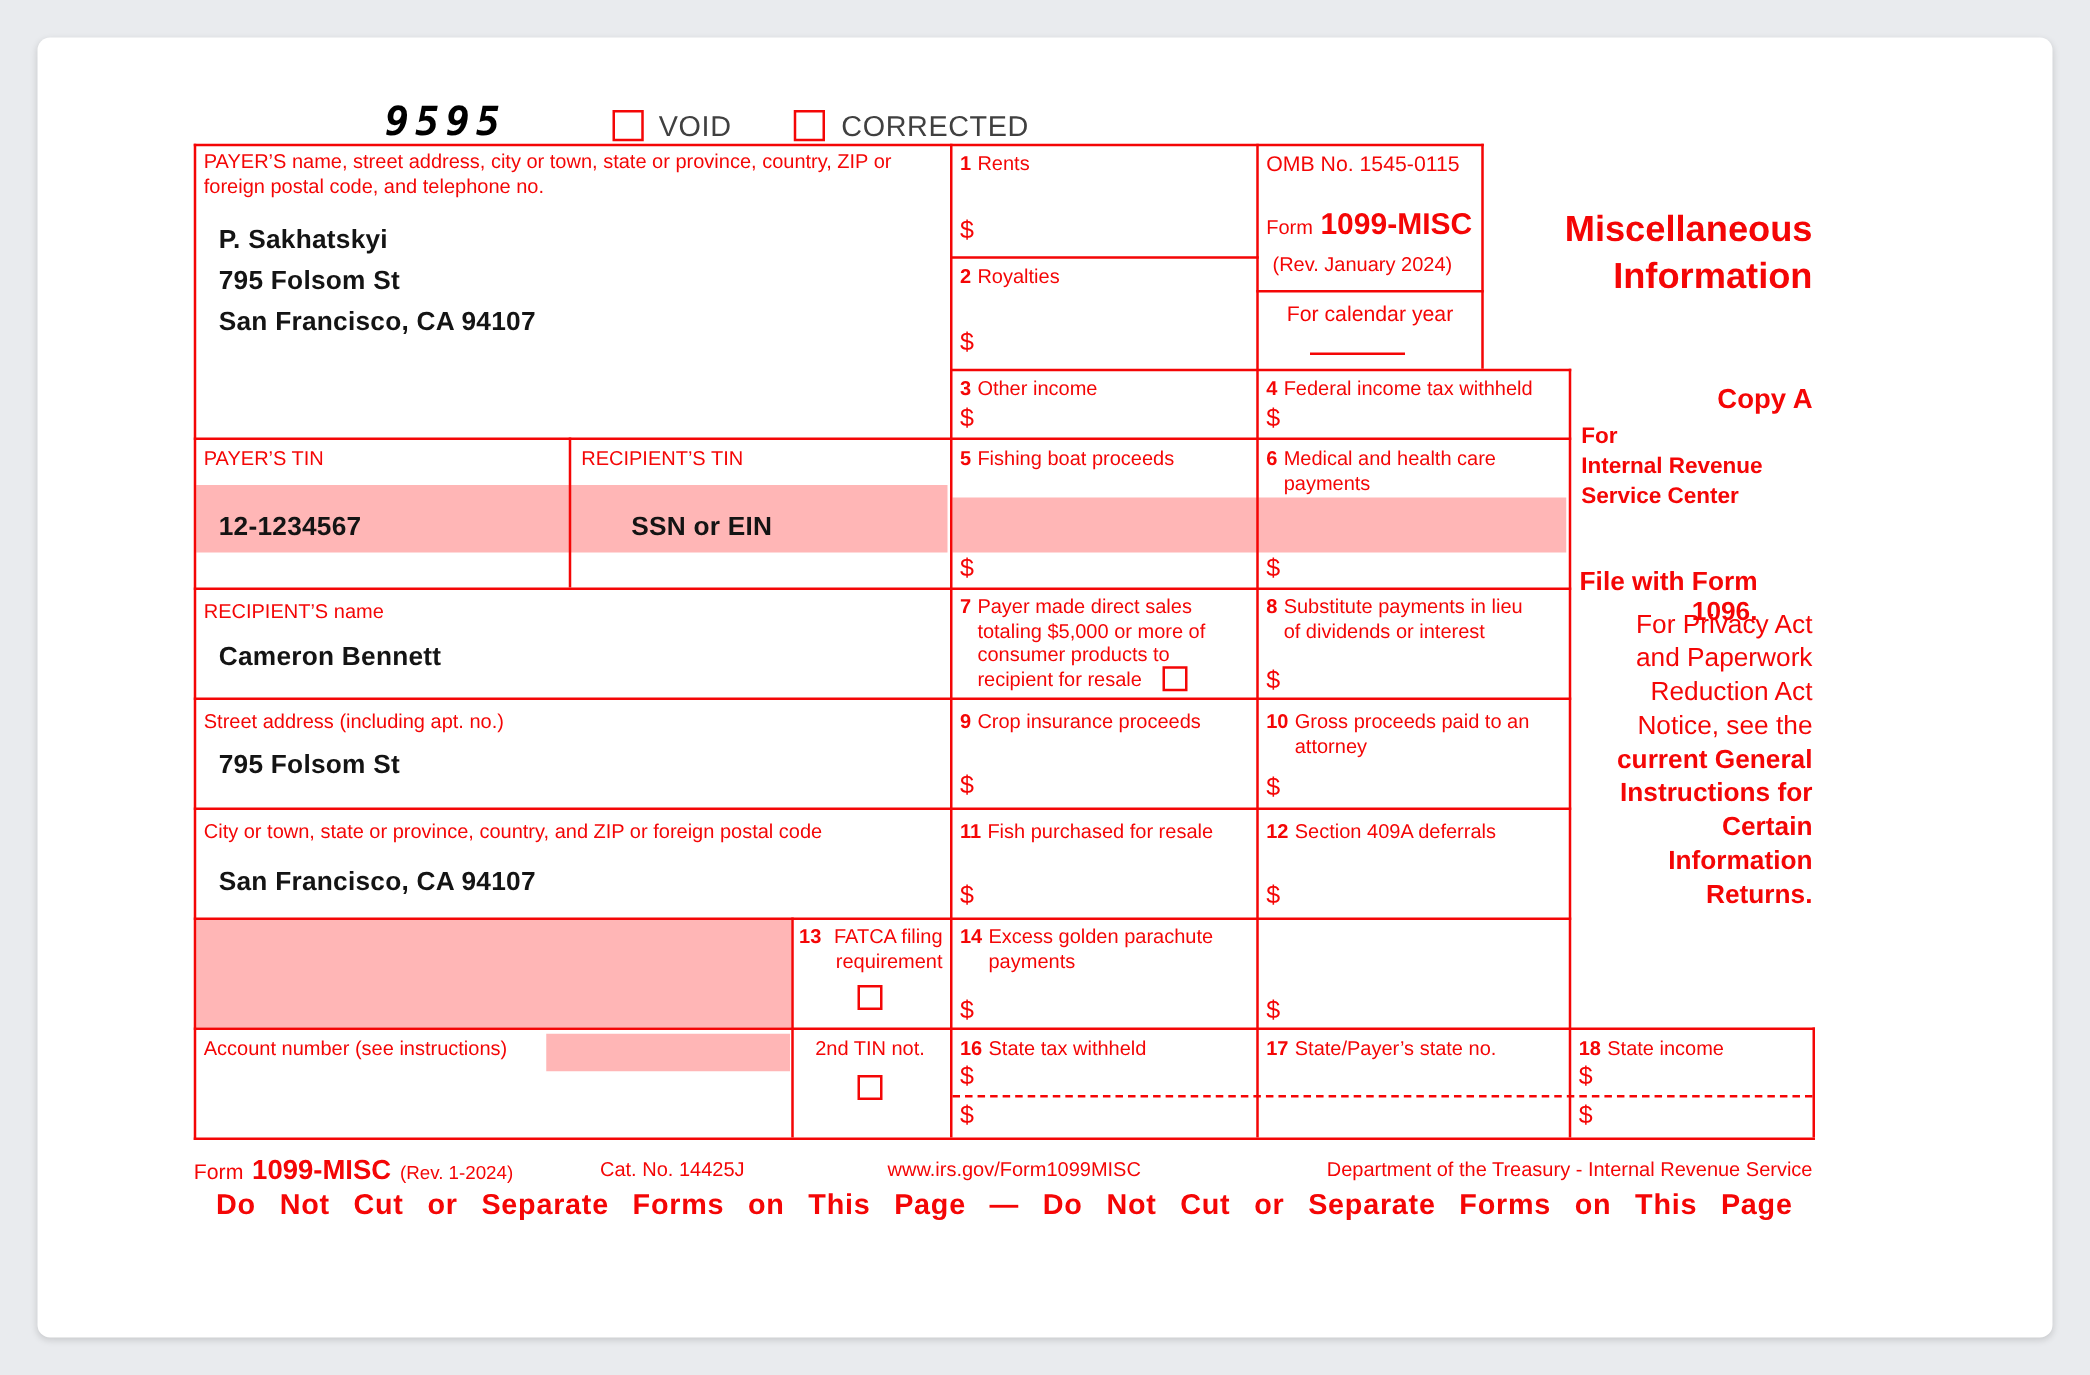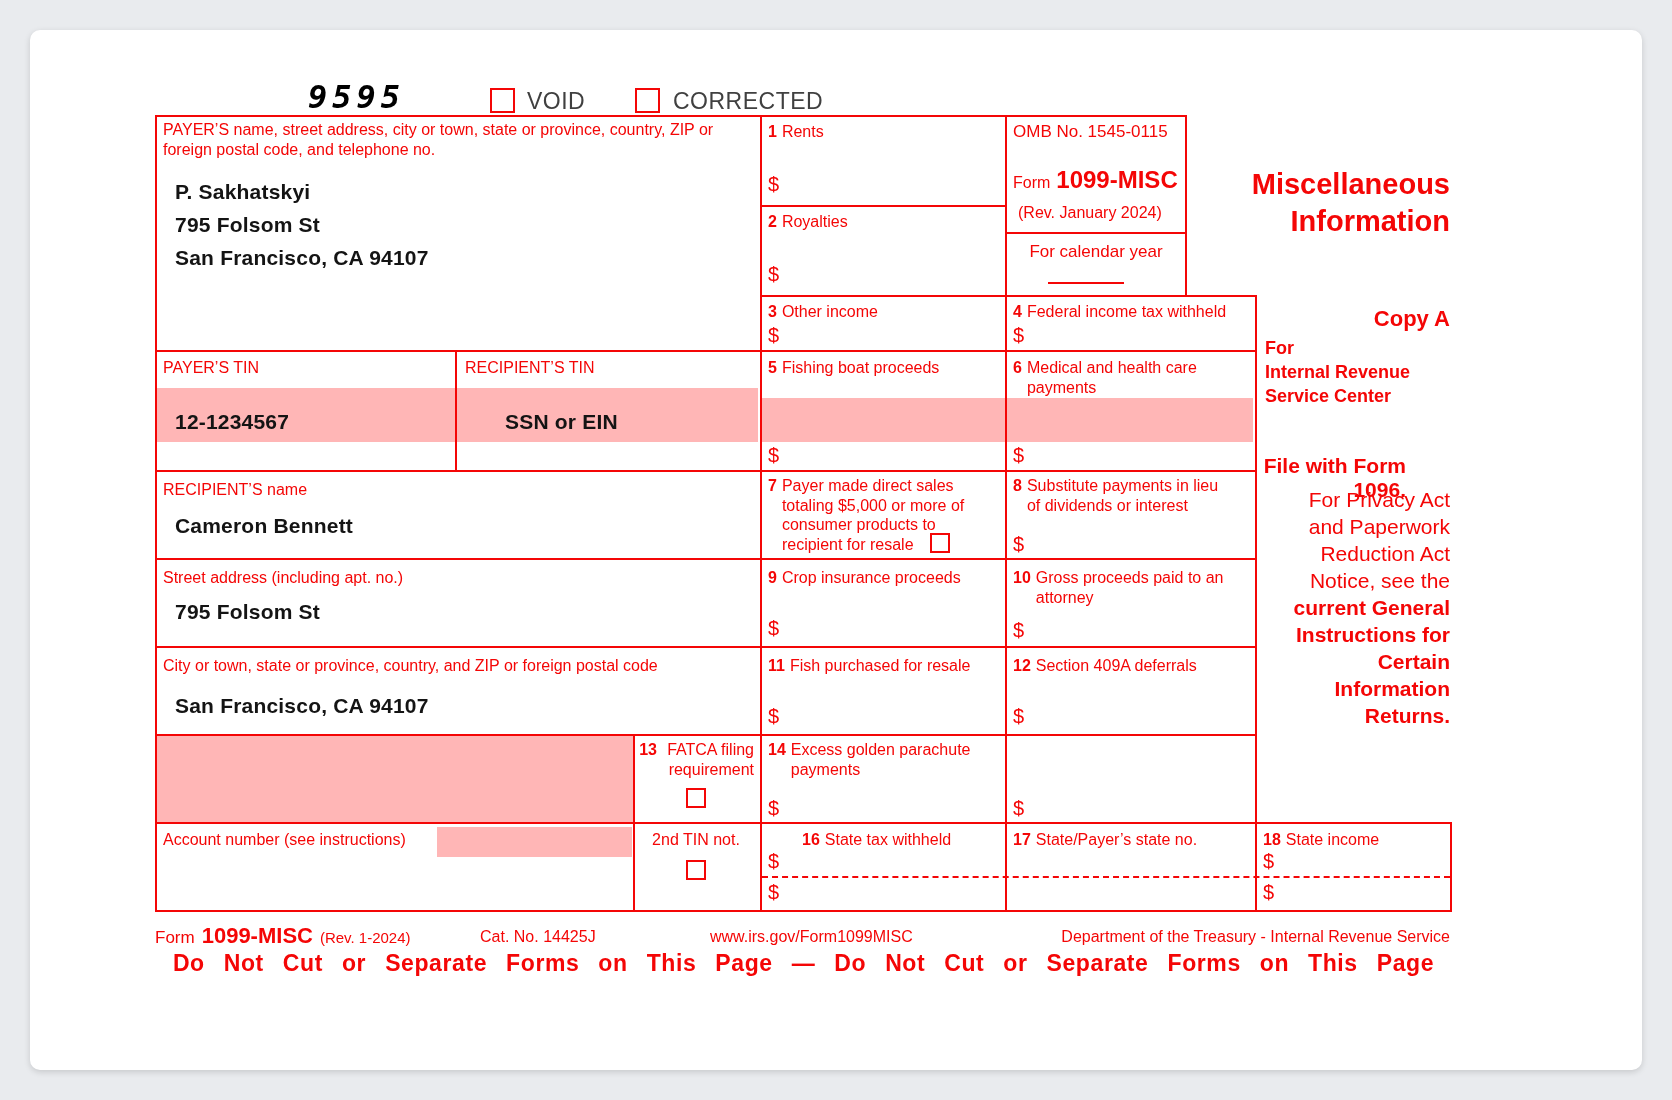--- a/index.html
+++ b/index.html
@@ -174,21 +174,21 @@
   <div class="dollar" style="left:983px;top:674px;">$</div>
 
   <div class="lbl boxlbl" style="left:738px;top:710px;">
     <b>14</b>
     <span style="width:185px;">Excess golden parachute payments</span>
   </div>
   <div class="dollar" style="left:738px;top:766px;">$</div>
 
   <div class="dollar" style="left:983px;top:766px;">$</div>
 
-  <div class="lbl boxlbl" style="left:738px;top:800px;margin-left:34px;">
+  <div class="lbl boxlbl" style="left:738px;top:800px;">
     <b>16</b>
     <span>State tax withheld</span>
   </div>
   <div class="dollar" style="left:738px;top:819px;">$</div>
   <div class="dollar" style="left:738px;top:850px;">$</div>
 
   <div class="lbl boxlbl" style="left:983px;top:800px;">
     <b>17</b>
     <span>State/Payer’s state no.</span>
   </div>

